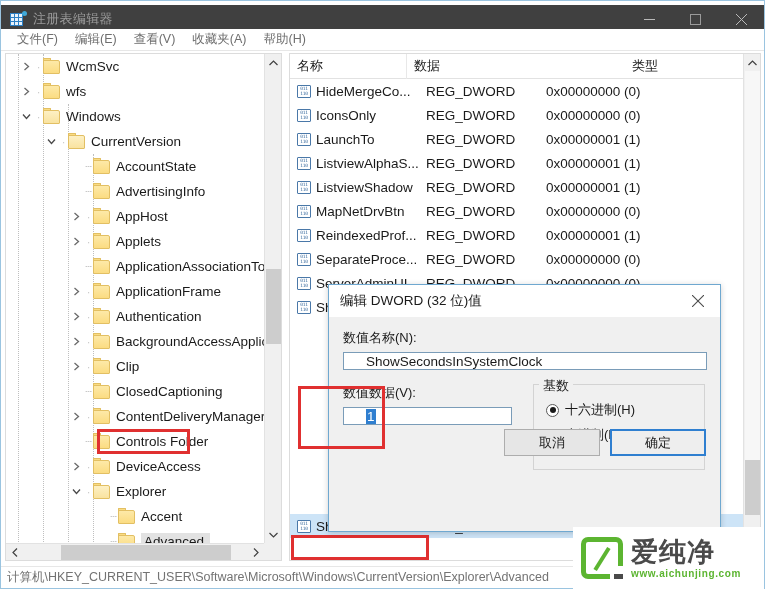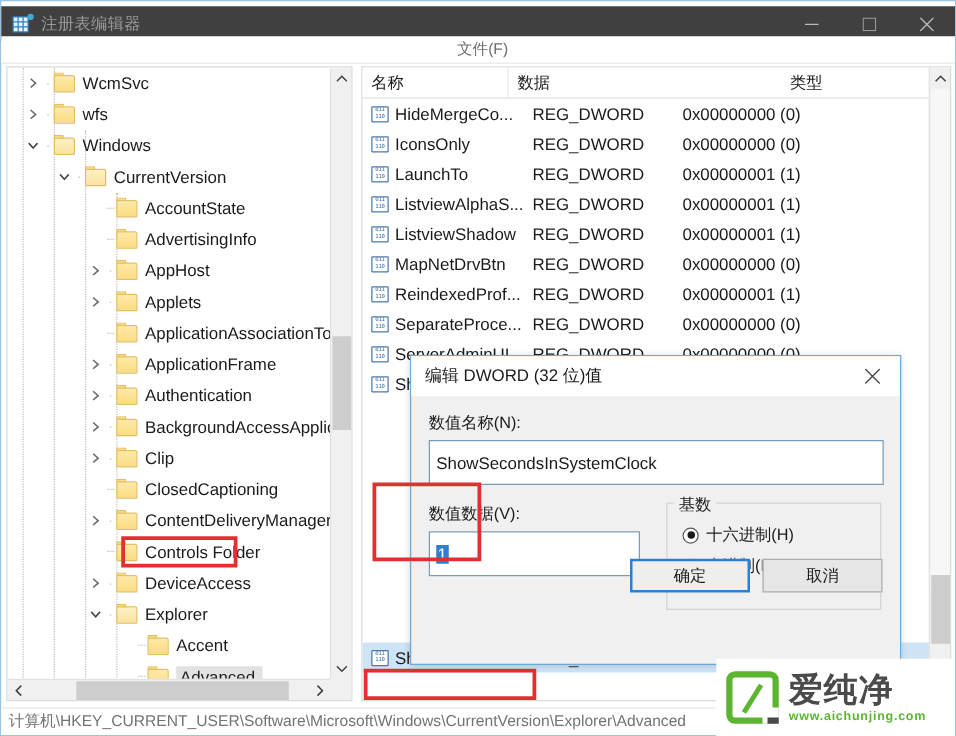--- a/index.html
+++ b/index.html
@@ -55,21 +55,20 @@
   }
   .wc svg { display: block; }
 
   
   .menubar {
     position: absolute; left: 0; top: 28px; width: 763px; height: 22px;
     background: #ffffff;
     display: flex; align-items: center;
     padding-left: 8px;
     border-bottom: 1px solid #e7e7e7;
-    flex-direction: column;
   }
   .menu-item {
     font-size: 12.5px; color: #6e6e6e;
     padding: 2px 9px 2px 8px;
     white-space: nowrap;
   }
 
   
   .tree-panel {
     position: absolute; left: 4px; top: 52px;
@@ -247,24 +246,24 @@
   }
   .dlg-close {
     position: absolute; right: 0; top: 0;
     width: 44px; height: 32px;
     display: flex; align-items: center; justify-content: center;
     color: #4a4a4a;
   }
   .dlg-body { position: relative; padding: 12px 14px 0 14px; }
   .lbl { font-size: 13px; color: #1a1a1a; margin-bottom: 5px; }
   .txtfield {
-    height: 36px; background: #ffffff;
+    height: 18px; background: #ffffff;
     border: 1px solid #7a9cb8;
     display: flex; align-items: center;
-    padding-left: 5px;
+    padding-left: 22px;
     font-size: 13.5px; color: #1a1a1a;
   }
   .name-field { width: 364px; }
   .cols { display: flex; margin-top: 14px; }
   .col-left { width: 190px; }
   .val-field { width: 169px; }
   .val-sel {
     background: #2f7fd0; color: #ffffff;
     padding: 0 1px;
   }
@@ -848,22 +847,22 @@
             <span>十六进制(H)</span>
           </div>
           <div class="radio-row">
             <span class="radio"></span>
             <span>十进制(D)</span>
           </div>
         </div>
       </div>
 
       <div class="btnrow">
+        <div class="btn">取消</div>
         <div class="btn primary">确定</div>
-        <div class="btn">取消</div>
       </div>
     </div>
   </div>
 
   <div class="redbox" style="left:297px; top:385px; width:87px; height:63px;"></div>
 
   <div class="statusbar">
     <span>计算机\HKEY_CURRENT_USER\Software\Microsoft\Windows\CurrentVersion\Explorer\Advanced</span>
   </div>
 

